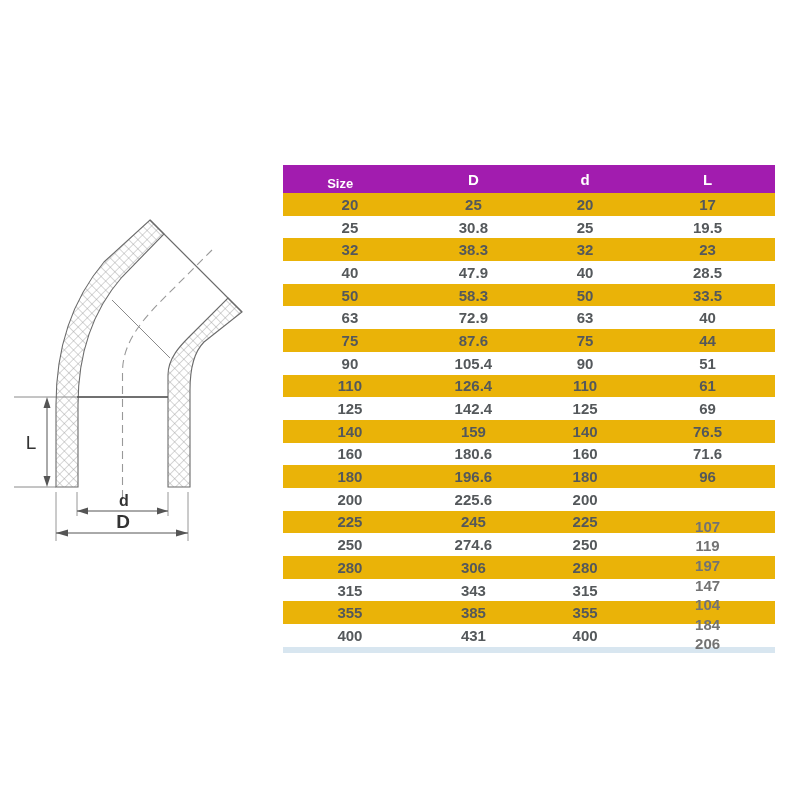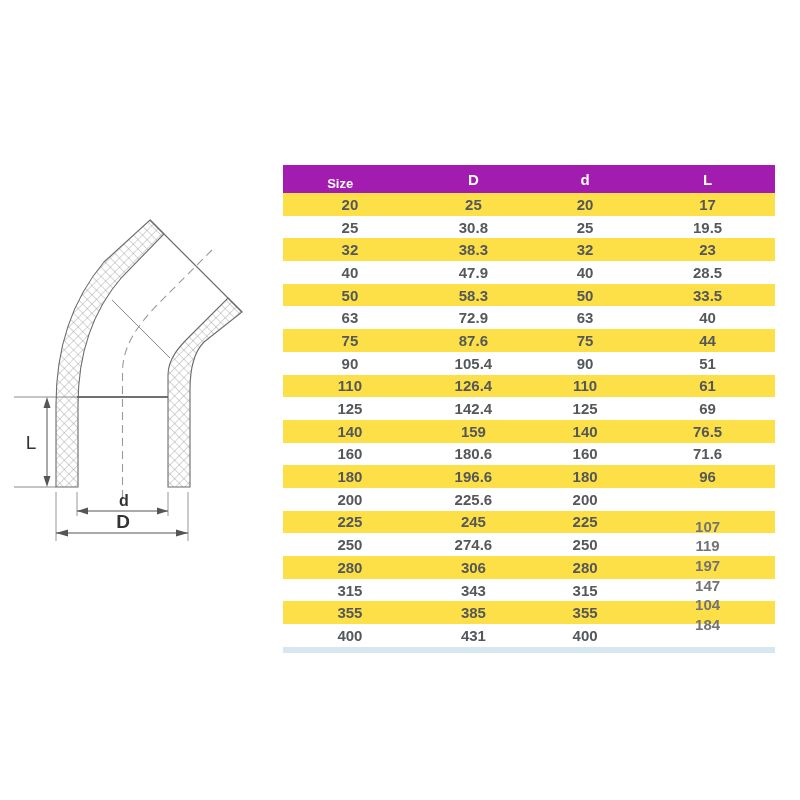--- a/index.html
+++ b/index.html
@@ -18,21 +18,21 @@
     display:flex;height:28px;background:#a21caf;color:#ffffff;
     font-weight:bold;align-items:center;
   }
   .hc{display:flex;align-items:center;justify-content:center;font-size:15px;}
   .c1{width:27.2%;} .c2{width:23%;} .c3{width:22.4%;} .c4{width:27.4%;}
   .hc.c1{position:relative;height:100%;}
   .hdr-size{position:absolute;left:33%;bottom:2px;font-size:13px;}
   .hdr-nom{position:absolute;left:60%;top:2px;font-size:19px;margin-top:44px;}
   .tbody{position:relative;}
   .trow{display:flex;height:22.7px;align-items:center;}
-  .trow.odd{background:#fde047;}
+  .trow.odd{background:#eab308;}
   .trow.even{background:#ffffff;}
   .tcell{
     font-size:15px;font-weight:bold;color:#54585b;text-align:center;
     display:flex;align-items:center;justify-content:center;
   }
   .stripe-tail{height:6px;background:#d8e6f0;}
   
   .l-tail{
     position:absolute;left:72.6%;width:27.4%;top:323.6px;
     display:flex;flex-direction:column;pointer-events:none;
@@ -225,17 +225,18 @@
         <div class="tcell c3">400</div>
         <div class="tcell c4"></div>
       </div>
       <div class="l-tail">
         <div class="ltv">107</div>
         <div class="ltv">119</div>
         <div class="ltv">197</div>
         <div class="ltv">147</div>
         <div class="ltv">104</div>
         <div class="ltv">184</div>
+        <div class="ltv">206</div>
       </div>
   </div>
 
   <div class="stripe-tail"></div>
 </div>
 
 </body></html>

